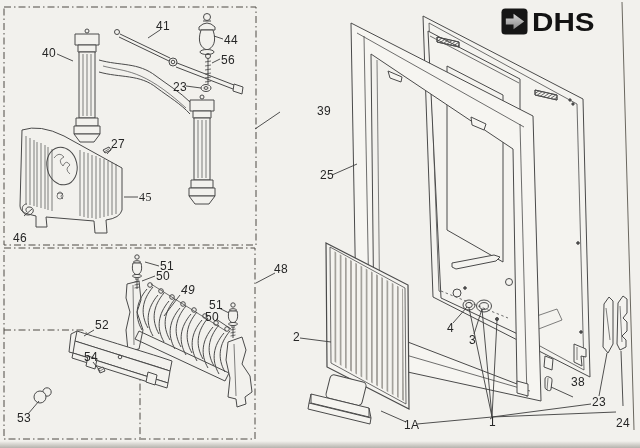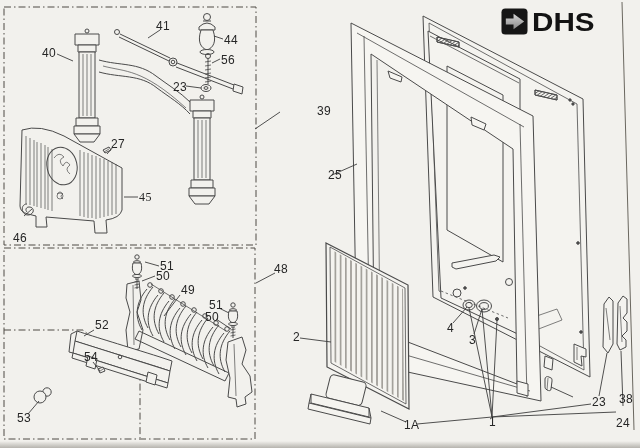--- a/index.html
+++ b/index.html
@@ -313,34 +313,34 @@
       <span class="part-label" style="left: 156px; top: 20px;">41</span>
       <span class="part-label" style="left: 224px; top: 34px;">44</span>
       <span class="part-label" style="left: 221px; top: 54px;">56</span>
       <span class="part-label" style="left: 173px; top: 81px;">23</span>
       <span class="part-label" style="left: 281px; top: 105px; margin-left: 36px;">39</span>
       <span class="part-label" style="left: 111px; top: 138px;">27</span>
       <span class="part-label" style="left: 139px; top: 191px; font-family: Liberation Serif, serif;">45</span>
       <span class="part-label" style="left: 13px; top: 232px;">46</span>
       <span class="part-label" style="left: 160px; top: 260px;">51</span>
       <span class="part-label" style="left: 156px; top: 270px;">50</span>
-      <span class="part-label" style="left: 181px; top: 284px;">49</span>
+      <span class="part-label" style="left: 181px; top: 284px; font-style: italic;">49</span>
       <span class="part-label" style="left: 209px; top: 299px;">51</span>
       <span class="part-label" style="left: 205px; top: 311px;">50</span>
       <span class="part-label" style="left: 274px; top: 263px;">48</span>
       <span class="part-label" style="left: 95px; top: 319px;">52</span>
       <span class="part-label" style="left: 84px; top: 351px;">54</span>
       <span class="part-label" style="left: 17px; top: 412px;">53</span>
-      <span class="part-label" style="left: 328px; top: 169px;">25</span>
+      <span class="part-label" style="left: 320px; top: 169px;">25</span>
       <span class="part-label" style="left: 293px; top: 331px;">2</span>
       <span class="part-label" style="left: 404px; top: 419px;">1A</span>
       <span class="part-label" style="left: 489px; top: 416px;">1</span>
       <span class="part-label" style="left: 447px; top: 322px;">4</span>
       <span class="part-label" style="left: 469px; top: 334px;">3</span>
-      <span class="part-label" style="left: 571px; top: 393px; margin-left: 48px;">38</span>
+      <span class="part-label" style="left: 571px; top: 376px;">38</span>
       <span class="part-label" style="left: 592px; top: 396px;">23</span>
       <span class="part-label" style="left: 616px; top: 405px; margin-top: 12px;">24</span>
     </div>
 
 <div class="logo">
   <svg class="logo-icon" viewBox="0 0 28 28">
     <defs>
       <linearGradient id="arrg" x1="0" y1="0" x2="0" y2="1">
         <stop offset="0" stop-color="#d6d6d6"></stop>
         <stop offset="1" stop-color="#8a8a8a"></stop>

